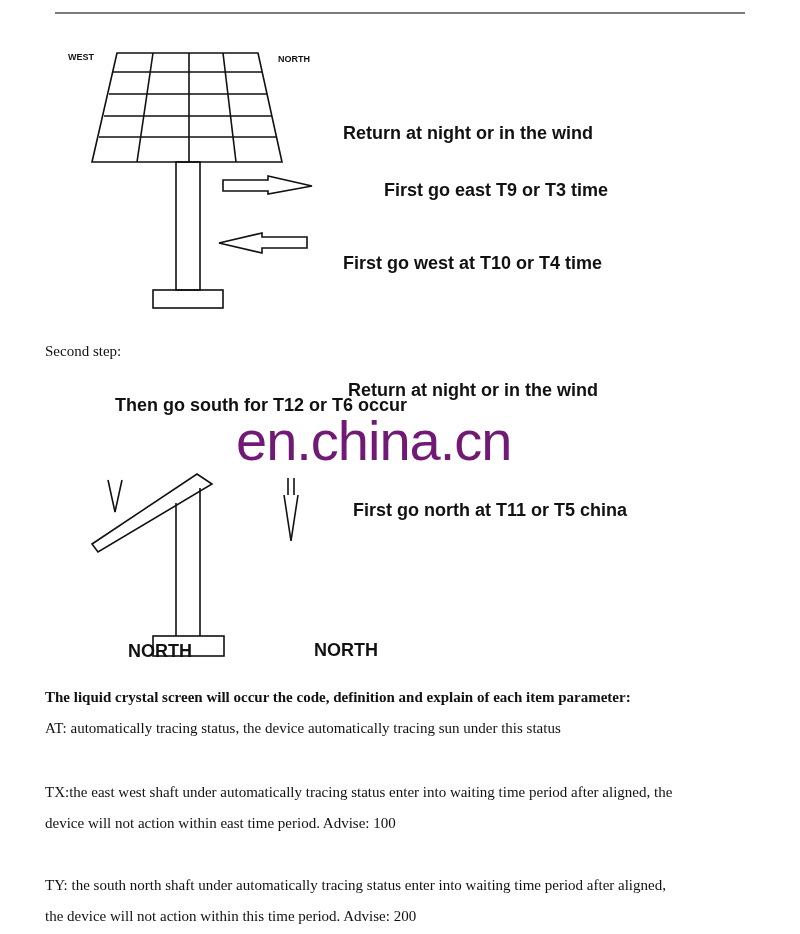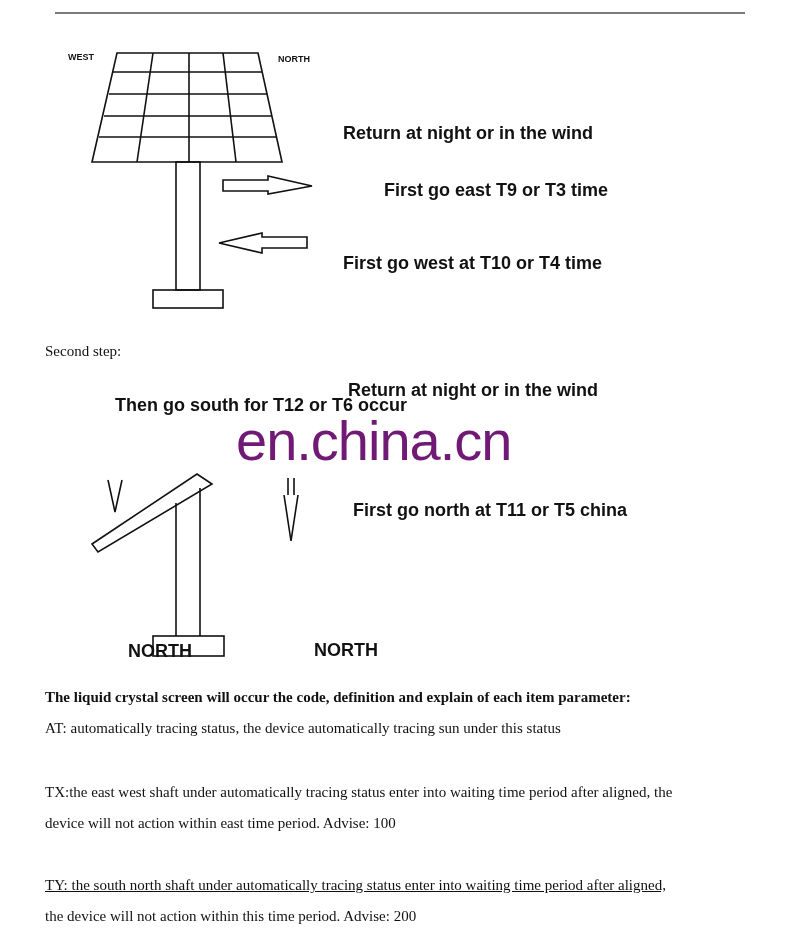--- a/index.html
+++ b/index.html
@@ -71,14 +71,14 @@
 <div class="diag-label med" style="left:305px; top:500px;">First go north at T11 or T5 china</div>
 <div class="diag-label med" style="left:80px; top:641px;">NORTH</div>
 <div class="diag-label med" style="left:266px; top:640px;">NORTH</div>
 
 <div class="watermark">en.china.cn</div>
 
 <div class="body-text bold" style="top:689px;">The liquid crystal screen will occur the code, definition and explain of each item parameter:</div>
 <div class="body-text" style="top:720px;text-align:right;">AT: automatically tracing status, the device automatically tracing sun under this status</div>
 <div class="body-text" style="top:784px;text-align:center;">TX:the east west shaft under automatically tracing status enter into waiting time period after aligned, the</div>
 <div class="body-text" style="top:815px;">device will not action within east time period. Advise: 100</div>
-<div class="body-text" style="top:877px;text-decoration:underline;">TY: the south north shaft under automatically tracing status enter into waiting time period after aligned,</div>
+<div class="body-text" style="top:877px;">TY: the south north shaft under automatically tracing status enter into waiting time period after aligned,</div>
 <div class="body-text" style="top:908px;">the device will not action within this time period. Advise: 200</div>
 
 </body></html>

